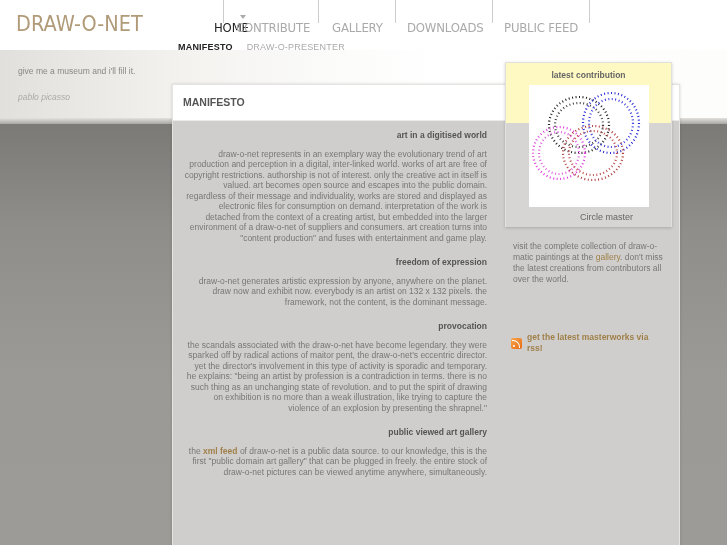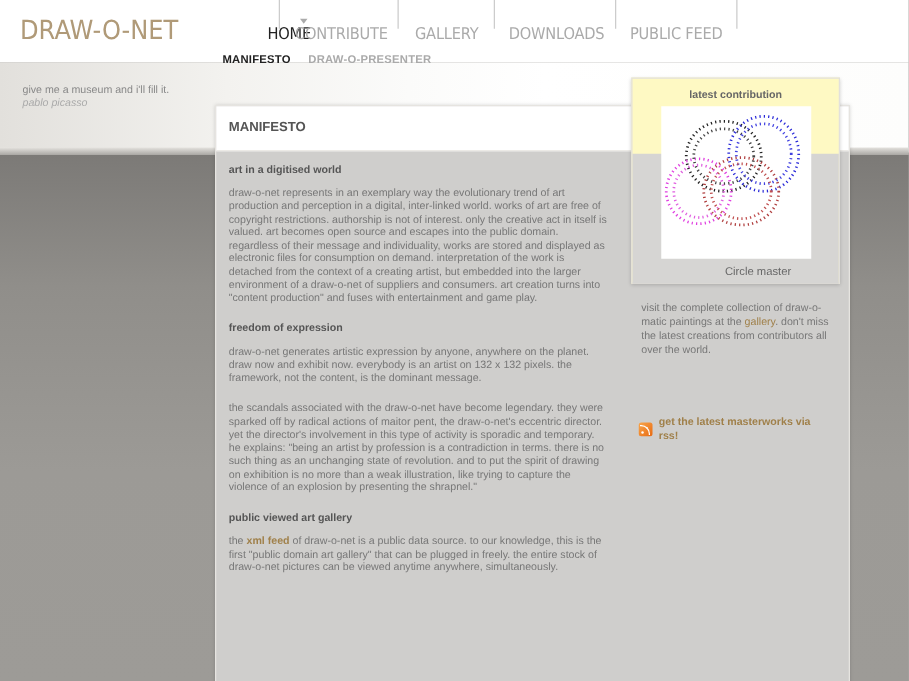--- a/index.html
+++ b/index.html
@@ -44,38 +44,38 @@
   .nav-item.active { color:#222; }
   .nav-sep {
     position:absolute; top:0; width:1px; height:23px; background:#ccc;
   }
   .nav-caret {
     position:absolute; left:26px; top:15px; width:0; height:0;
     border-left:3px solid transparent; border-right:3px solid transparent;
     border-top:4px solid #aaa;
   }
   .subnav { position:absolute; left:178px; top:42px; display:flex; gap:14px; font-size:9px; }
-  .subnav .sub-item { color:#aaa; letter-spacing:0.2px; cursor:pointer;font-weight:bold; }
+  .subnav .sub-item { color:#aaa; letter-spacing:0.2px; cursor:pointer; }
   .subnav .sub-item.active { color:#222; font-weight:bold; }
   .quote { position:absolute; left:18px; top:66px; font-size:8.5px; color:#888; line-height:11px; }
-  .quote .author { font-style:italic; color:#aaa; }
+  .quote .author { font-style:italic; color:#aaa;margin-top:15px; }
 
   .main-panel {
     position:absolute; left:172px; top:84px; width:508px; height:470px;
     background:#cfcecc;
     border:1px solid #e6e4e0;
     box-shadow: 0 0 3px rgba(0,0,0,0.15);
   }
   .main-panel .panel-head {
     position:absolute; left:0; top:0; width:100%; height:36px; background:#fff;
     border-bottom:1px solid #eceae6;
   }
   .panel-title { position:absolute; left:10px; top:11px; font-size:10.5px; font-weight:bold; color:#555; }
 
-  .content { position:absolute; left:10px; top:45px; width:304px; font-size:8.5px; line-height:10.5px; color:#777; }
+  .content { position:absolute; left:10px; top:45px; width:304px; font-size:8.5px; line-height:10.5px; color:#777;text-align:right; }
   .content h3 { font-size:8.5px; font-weight:bold; color:#555; margin-bottom:8px; }
   .content p { margin-bottom:14px; }
   .content a { color:#a0804a; font-weight:bold; text-decoration:none; }
 
   .contrib-box {
     position:absolute; left:505px; top:62px; width:167px; height:165px;
     background:#fef9c3; border:1px solid #e2e0dc;
     box-shadow: 0 1px 3px rgba(0,0,0,0.18);
   }
   .contrib-box .lower { position:absolute; left:0; top:60px; width:100%; height:104px; background:#d6d5d3; }
@@ -137,20 +137,21 @@
 
 <div class="main-panel">
   <div class="panel-head">
     <div class="panel-title">MANIFESTO</div>
   </div>
   <div class="content">
     <h3>art in a digitised world</h3>
     <p>draw-o-net represents in an exemplary way the evolutionary trend of art production and perception in a digital, inter-linked world. works of art are free of copyright restrictions. authorship is not of interest. only the creative act in itself is valued. art becomes open source and escapes into the public domain. regardless of their message and individuality, works are stored and displayed as electronic files for consumption on demand. interpretation of the work is detached from the context of a creating artist, but embedded into the larger environment of a draw-o-net of suppliers and consumers. art creation turns into "content production" and fuses with entertainment and game play.</p>
     <h3>freedom of expression</h3>
     <p>draw-o-net generates artistic expression by anyone, anywhere on the planet. draw now and exhibit now. everybody is an artist on 132 x 132 pixels. the framework, not the content, is the dominant message.</p>
+    <h3>provocation</h3>
     <p>the scandals associated with the draw-o-net have become legendary. they were sparked off by radical actions of maitor pent, the draw-o-net's eccentric director. yet the director's involvement in this type of activity is sporadic and temporary. he explains: "being an artist by profession is a contradiction in terms. there is no such thing as an unchanging state of revolution. and to put the spirit of drawing on exhibition is no more than a weak illustration, like trying to capture the violence of an explosion by presenting the shrapnel."</p>
     <h3>public viewed art gallery</h3>
     <p><span>the </span><a href="#">xml feed</a><span> of draw-o-net is a public data source. to our knowledge, this is the first "public domain art gallery" that can be plugged in freely. the entire stock of draw-o-net pictures can be viewed anytime anywhere, simultaneously.</span></p>
   </div>
 </div>
 
 <div class="contrib-box">
   <div class="lower"></div>
   <div class="contrib-title">latest contribution</div>
   <div class="contrib-img">

